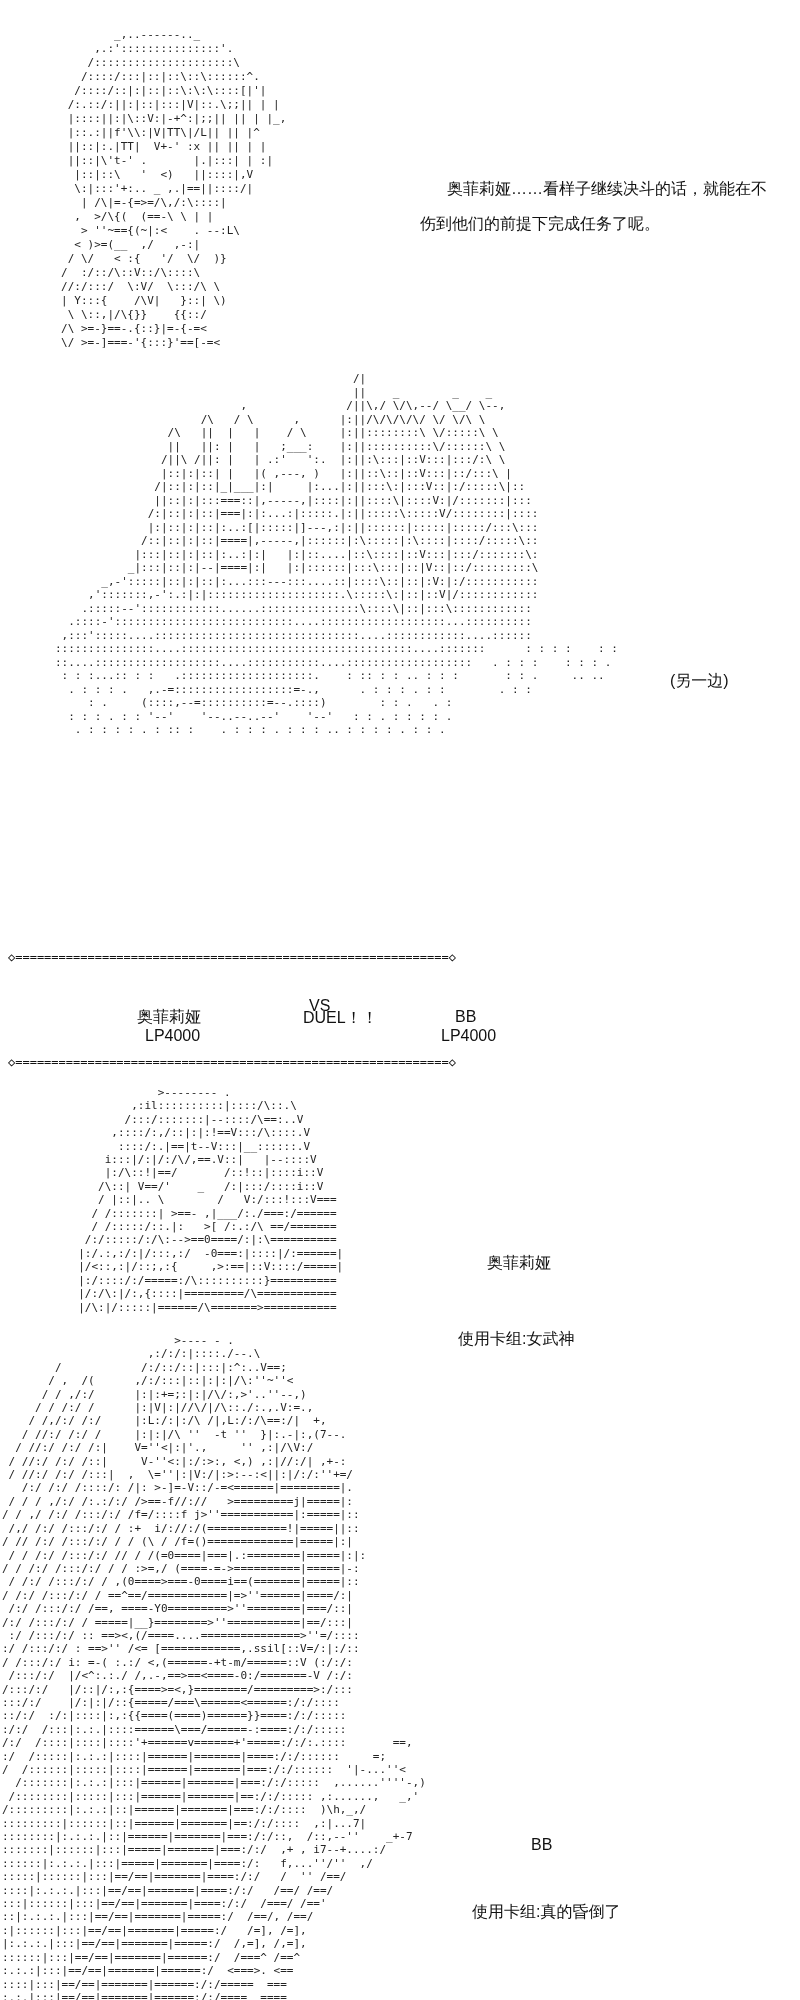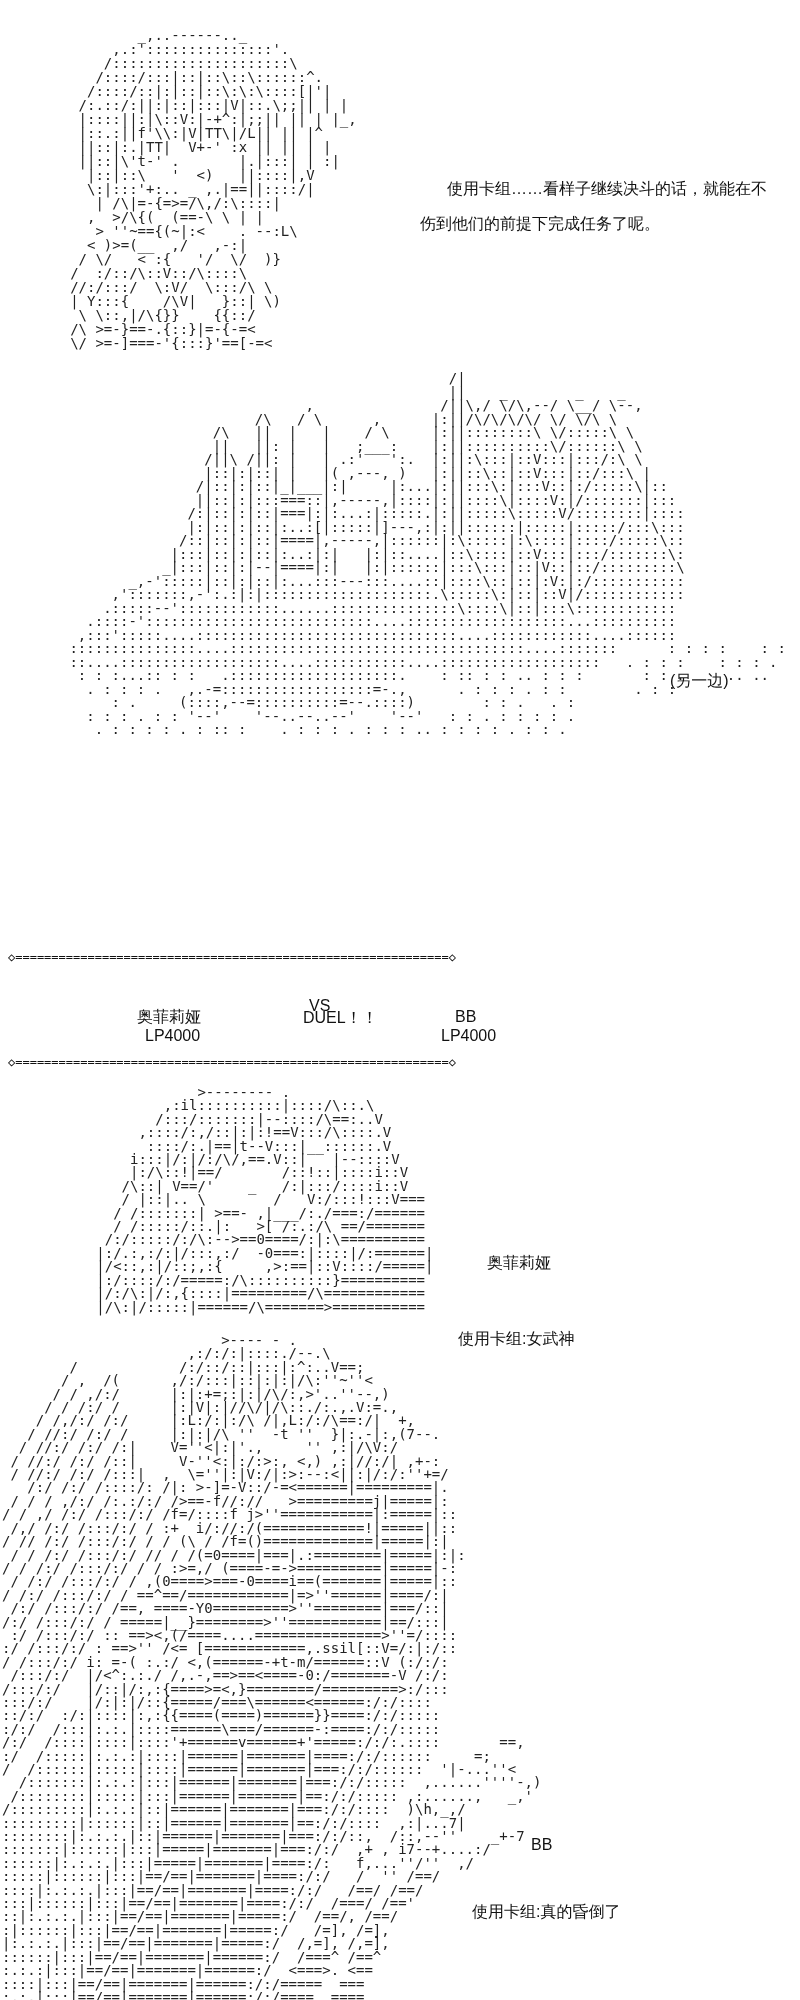--- a/index.html
+++ b/index.html
@@ -3,21 +3,21 @@
 <meta charset="utf-8">
 <style>
   html,body{margin:0;padding:0}
   body{
     width:800px;height:2000px;background:#ffffff;position:relative;overflow:hidden;
     font-family:"Liberation Sans",sans-serif;color:#111;
   }
   pre.aa{
     position:absolute;margin:0;
     font-family:"DejaVu Sans Mono",monospace;
-    font-size:14px;line-height:13.4px;color:#222;white-space:pre;
+    font-size:11px;line-height:13.4px;color:#222;white-space:pre;
   }
   .cjk{
     position:absolute;font-size:16px;line-height:1.25;color:#111;white-space:pre;
     font-family:"Liberation Sans",sans-serif;
   }
   .divider{
     position:absolute;font-family:"DejaVu Sans Mono",monospace;
     font-size:12px;line-height:1;color:#111;white-space:pre;letter-spacing:0;
   }
 </style>
@@ -41,21 +41,21 @@
         &gt; ''~=={(~|:&lt;    . --:L\
        &lt; )&gt;=(__  ,/   ,-:|
       / \/   &lt; :{   '/  \/  )}
      /  :/::/\::V::/\::::\
      //:/:::/  \:V/  \:::/\ \
      | Y:::{    /\V|   }::| \)
       \ \::,|/\{}}    {{::/
      /\ &gt;=-}==-.{::}|=-{-=&lt;
      \/ &gt;=-]===-'{:::}'==[-=&lt;</pre>
 
-<div class="cjk" style="left:447px;top:179px">使用卡组……看样子继续决斗的话，就能在不</div>
+<div class="cjk" style="left:447px;top:179px">奥菲莉娅……看样子继续决斗的话，就能在不</div>
 <div class="cjk" style="left:420px;top:214px">伤到他们的前提下完成任务了呢。</div>
 
 <pre class="aa" style="left:2px;top:372px;line-height:13.5px">                                                     /|
                                                      ||    _        _    _
                                     ,               /||\,/ \/\,--/ \__/ \--,
                               /\   / \      ,      |:||/\/\/\/\/ \/ \/\ \
                          /\   ||  |   |    / \     |:||::::::::\ \/:::::\ \
                          ||   ||: |   |   ;___:    |:||::::::::::\/::::::\ \
                         /||\ /||: |   | .:'   ':.  |:||:\:::|::V:::|:::/:\ \
                         |::|:|::| |   |( ,---, )   |:||::\::|::V:::|::/:::\ |

